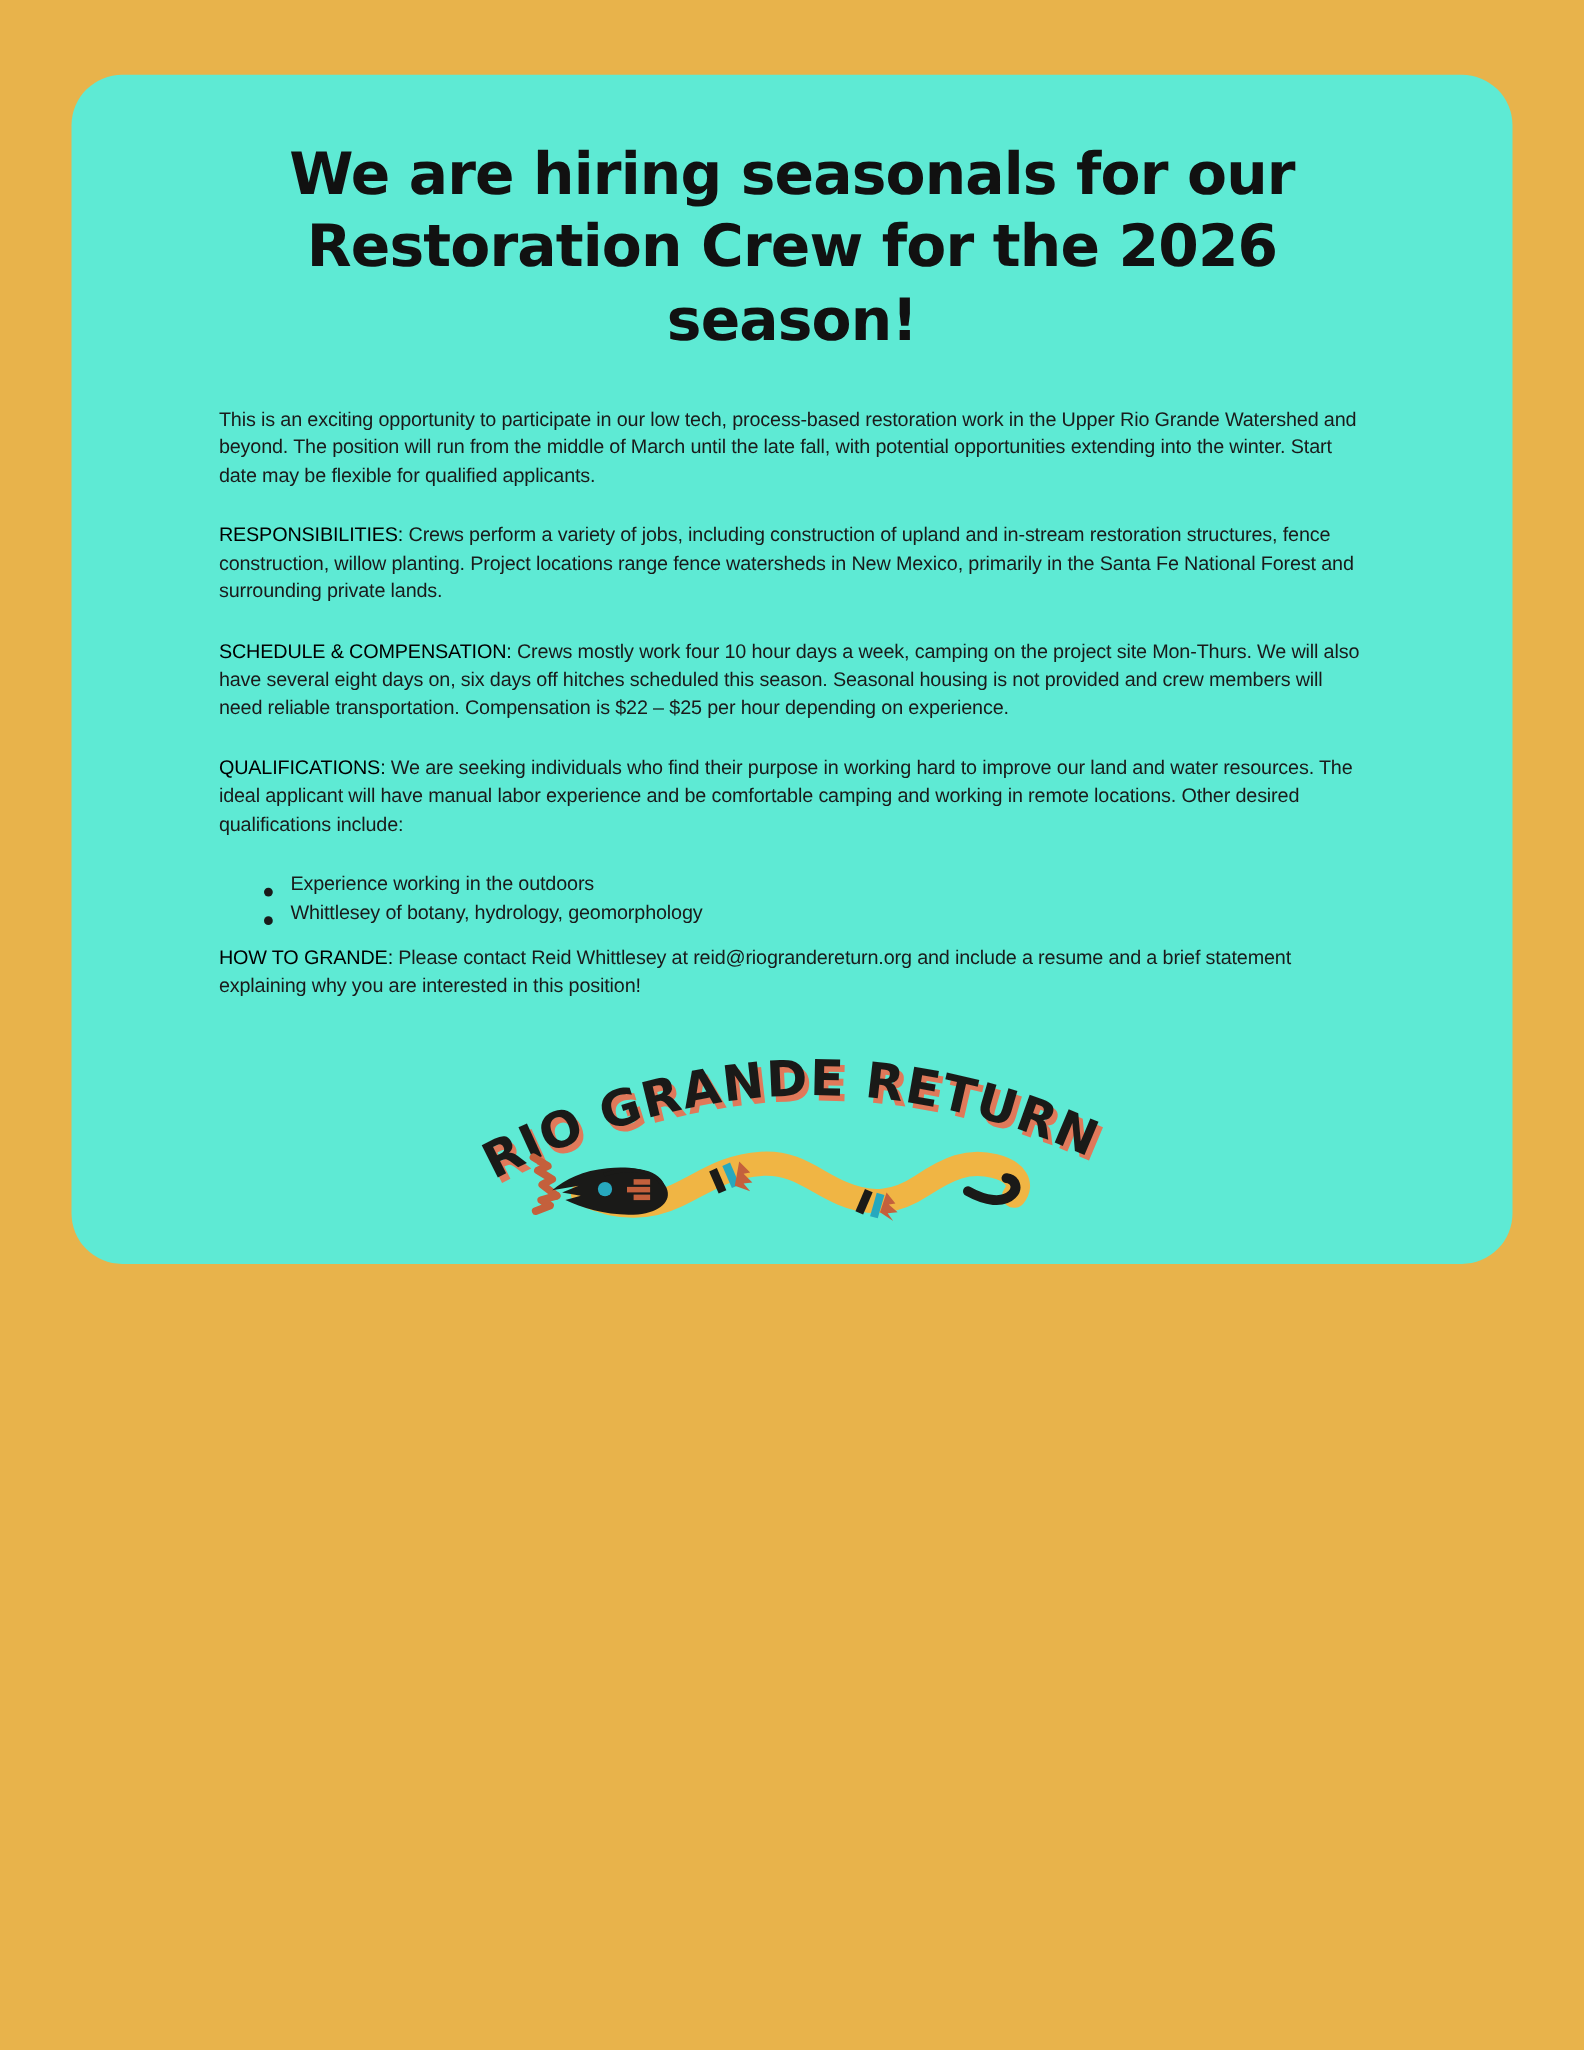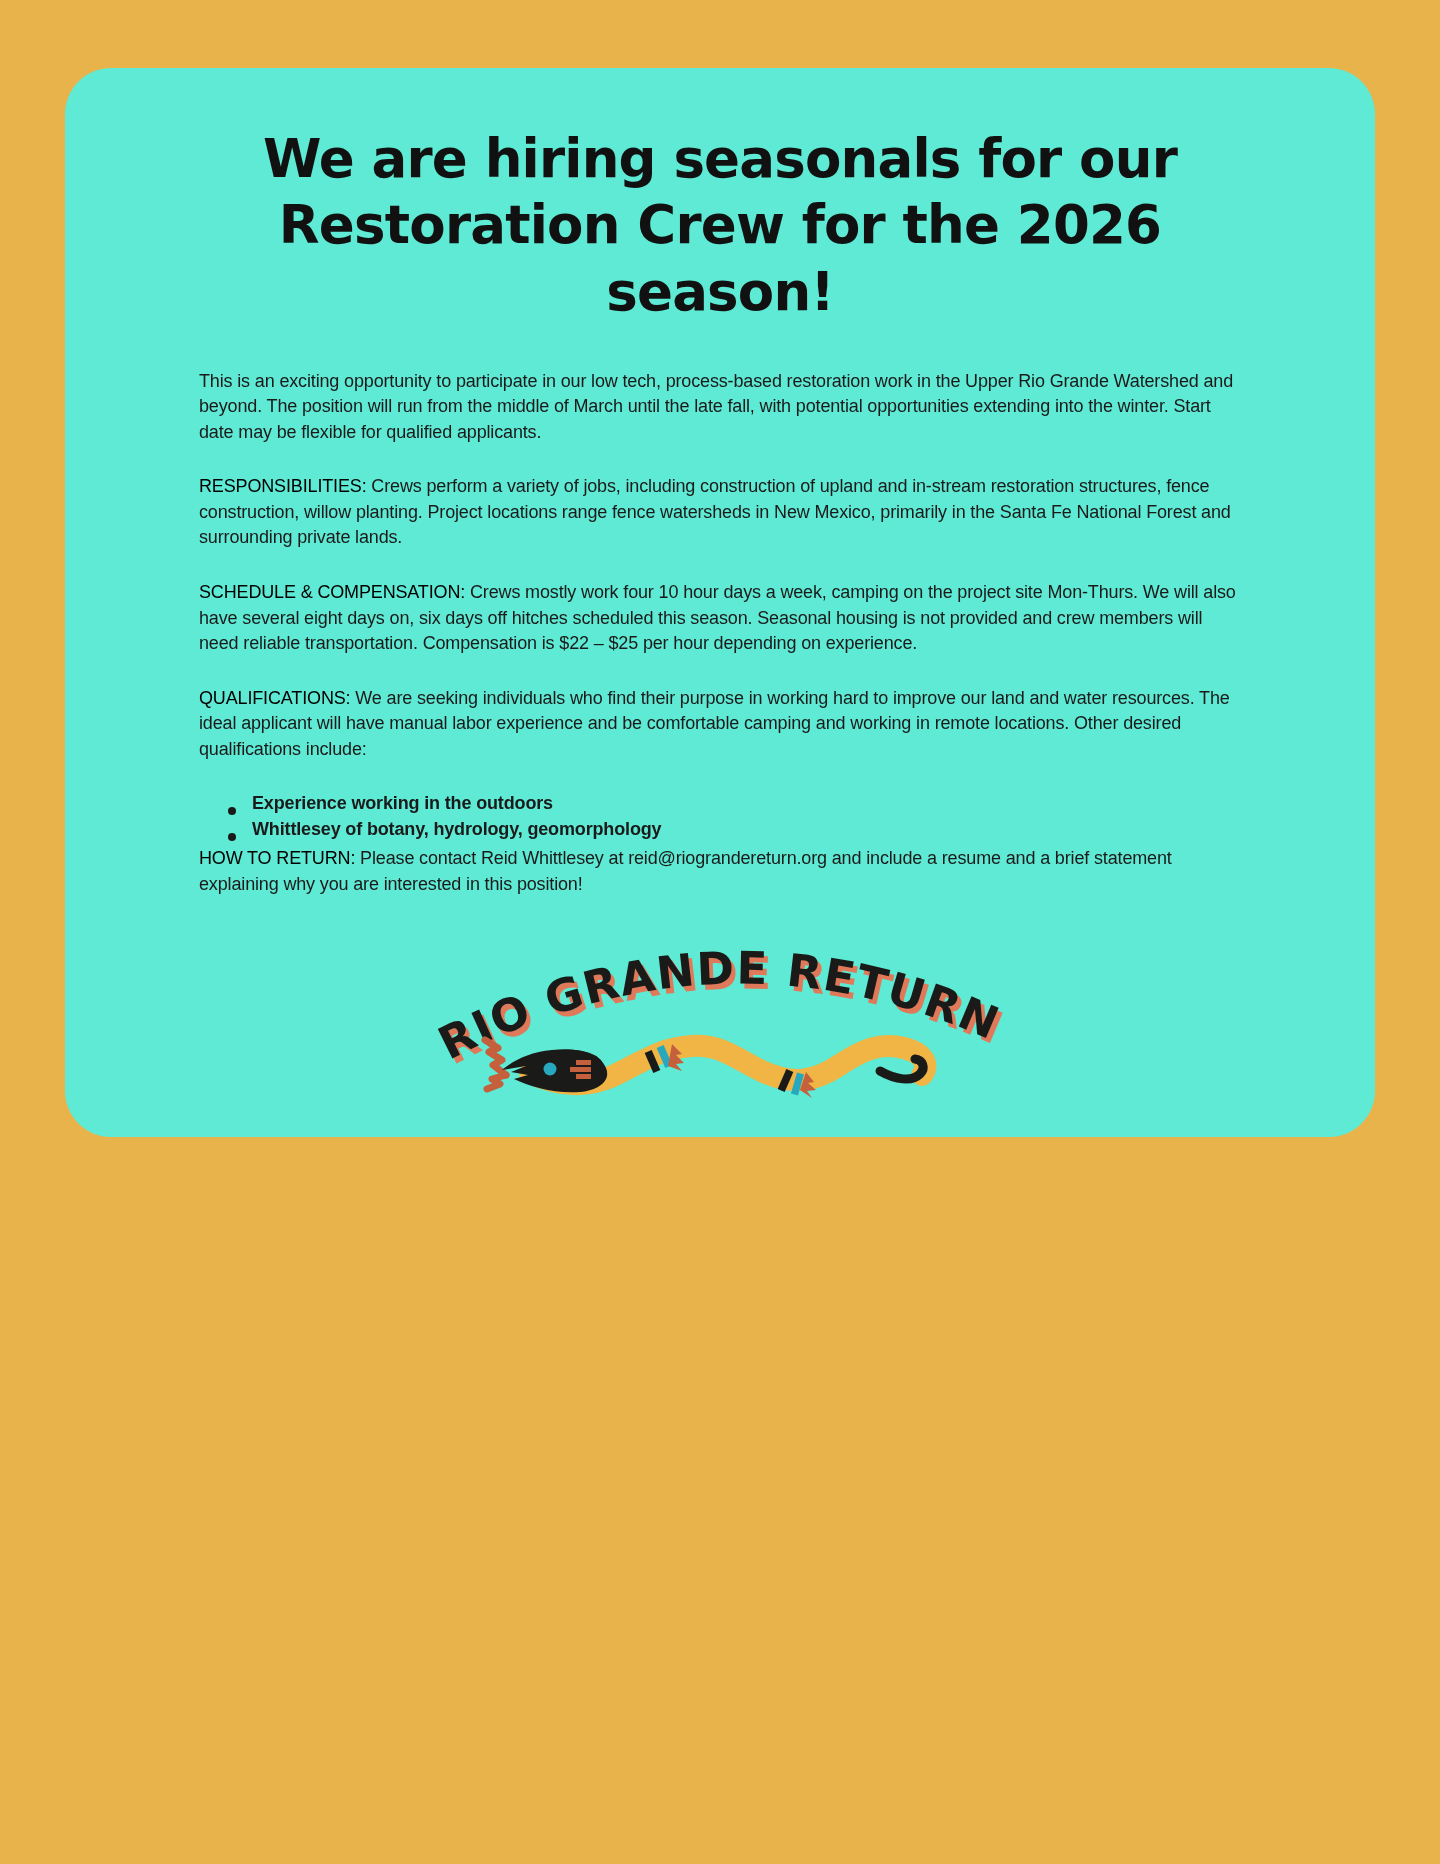--- a/index.html
+++ b/index.html
@@ -62,23 +62,22 @@
   }
 
   .section-label {
     font-weight: 400;
     color: #000000;
   }
 
   
   .qual-list {
     list-style: none;
-    margin: 4px;
+    margin: 16px;
     padding: 0;
-    font-weight: bold;
   }
 
   .qual-list li {
     position: relative;
     padding-left: 49px;
     margin: 0;
     line-height: 1.42;
   }
 
   .qual-list li::before {
@@ -121,21 +120,21 @@
 
     <p class="para"><span class="section-label">SCHEDULE &amp; COMPENSATION:</span><span> Crews mostly work four 10 hour days a week, camping on the project site Mon-Thurs. We will also have several eight days on, six days off hitches scheduled this season. Seasonal housing is not provided and crew members will need reliable transportation. Compensation is $22 – $25 per hour depending on experience.</span></p>
 
     <p class="para"><span class="section-label">QUALIFICATIONS:</span><span> We are seeking individuals who find their purpose in working hard to improve our land and water resources. The ideal applicant will have manual labor experience and be comfortable camping and working in remote locations. Other desired qualifications include:</span></p>
 
     <ul class="qual-list para">
       <li>Experience working in the outdoors</li>
       <li>Whittlesey of botany, hydrology, geomorphology</li>
     </ul>
 
-    <p class="para"><span class="section-label">HOW TO RETURN:</span><span> Please contact Reid Whittlesey at reid@riograndereturn.org and include a resume and a brief statement explaining why you are interested in this position!</span></p>
+    <p class="para"><span class="section-label">HOW TO GRANDE:</span><span> Please contact Reid Whittlesey at reid@riograndereturn.org and include a resume and a brief statement explaining why you are interested in this position!</span></p>
 
   </div>
 
   <div class="logo-wrap">
     <svg class="logo-svg" viewBox="0 0 620 175">
 
       <defs>
         <path id="arcPath" d="M 40 128 Q 310 -14 580 108" fill="none"></path>
         <path id="arcPathShadow" d="M 44 133 Q 314 -9 584 113" fill="none"></path>
       </defs>

